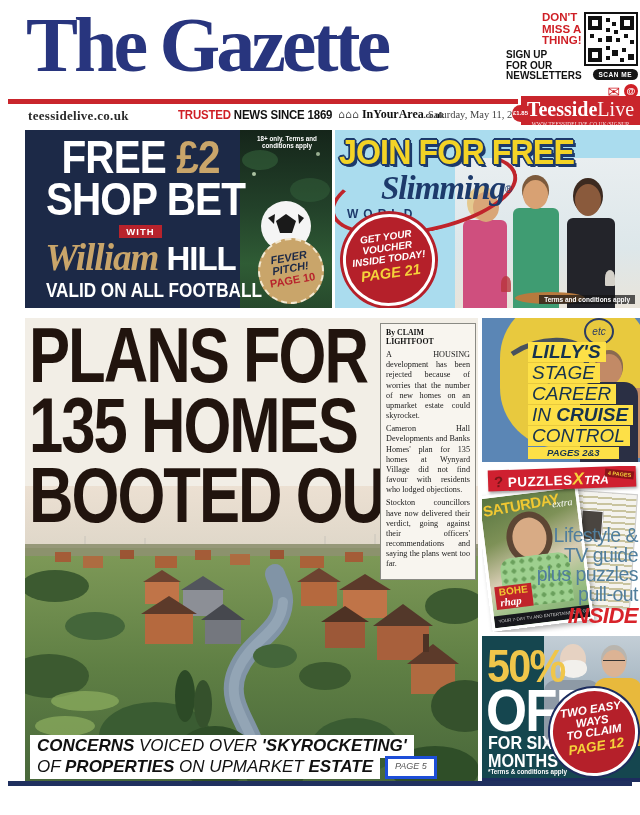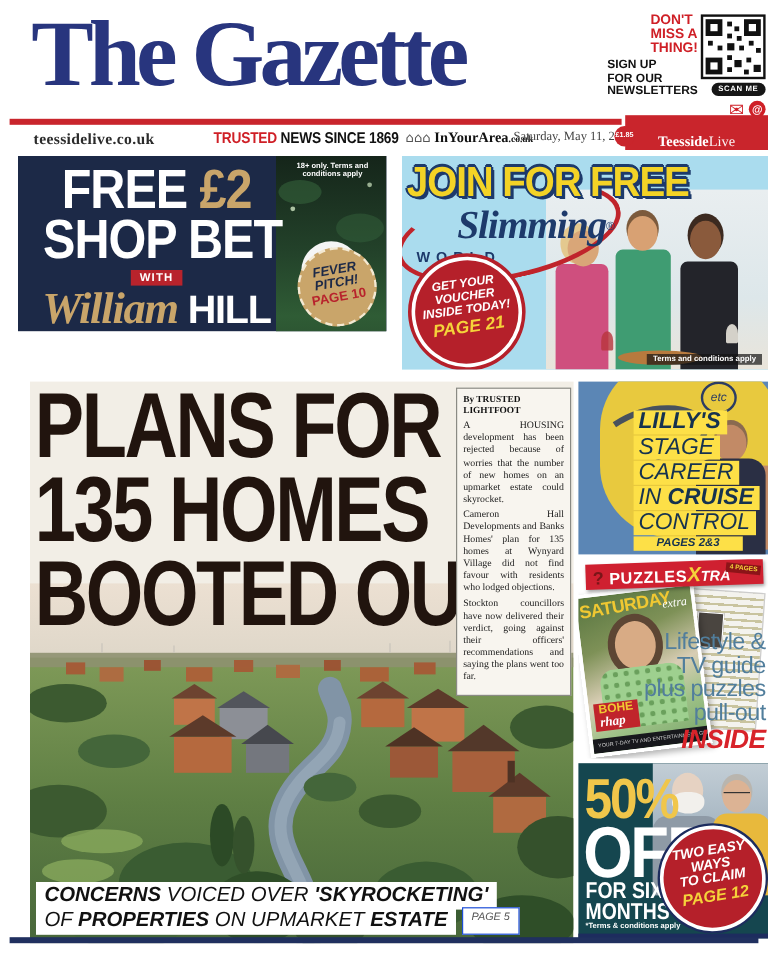--- a/index.html
+++ b/index.html
@@ -20,26 +20,26 @@
   .site { position:absolute; left:28px; top:4px; font-size:13px; font-weight:600; color:#2b2b2b; letter-spacing:.3px; }
   .trusted-wrap { position:absolute; left:178px; top:3px; font-family:"Liberation Sans", sans-serif; font-weight:800; font-size:13px; transform:scaleX(.88); transform-origin:left; letter-spacing:-.2px; }
   .trusted-red { color:#cf1f26; } .trusted-black { color:#111; }
   .area-wrap { position:absolute; left:338px; top:3px; font-size:12px; }
   .house-glyphs { color:#555; font-family:"DejaVu Sans", sans-serif; font-size:11px; }
   .area-brand { font-weight:800; color:#111; font-family:"Liberation Serif", serif; }
   .area-tld { font-size:8px; font-weight:700; color:#111; }
   .date { position:absolute; left:428px; top:5px; font-size:10.5px; color:#444; }
   .price-circle { position:absolute; left:512px; top:1px; width:17px; height:17px; border-radius:50%; background:#c9252c; color:#fff; font-family:"Liberation Sans",sans-serif; font-size:6px; font-weight:700; text-align:center; line-height:17px; z-index:3; }
   .brand-box { position:absolute; left:521px; top:-8px; width:119px; height:29px; background:#c9252c; color:#fff; text-align:center; z-index:2; }
-  .brand-name { font-size:12px; margin-top:15px; }
+  .brand-name { font-size:20px; margin-top:2px; }
   .brand-bold { font-weight:800; } .brand-light { font-weight:400; opacity:.95; }
   .brand-url { font-size:5.2px; letter-spacing:.3px; opacity:.9; }
 
   
-  .bet-ad { position:absolute; left:15px; top:130px; width:307px; height:146px; background:#1c2947; overflow:hidden; }
+  .bet-ad { position:absolute; left:25px; top:130px; width:307px; height:178px; background:#1c2947; overflow:hidden; }
   .bet-photo { position:absolute; right:0; top:0; width:92px; height:178px; background:linear-gradient(180deg,#15251a 0%,#23422a 45%,#2f5c35 75%,#27492c 100%); }
   .bet-terms { position:absolute; right:3px; top:5px; width:84px; color:#fff; font-size:6.3px; font-weight:700; text-align:center; line-height:1.15; z-index:3; }
   .bet-text { position:absolute; left:8px; top:6px; width:215px; text-align:center; z-index:2; }
   .bet-l1, .bet-l2 { font-weight:900; font-size:46px; line-height:.92; letter-spacing:-1px; transform:scaleX(.88); transform-origin:center; color:#fff; white-space:nowrap; }
   .bet-amount { color:#c9a56a; }
   .with-badge { display:inline-block; background:#b8232c; color:#fff; font-size:9.5px; font-weight:800; padding:1px 7px; margin:3px 0 1px 0; letter-spacing:1px; }
   .wh-line { white-space:nowrap; line-height:1; }
   .wh-script { font-family:"Liberation Serif", serif; font-style:italic; font-weight:700; font-size:37px; color:#c9a56a; letter-spacing:-1px; }
   .wh-caps { font-weight:900; font-size:33px; color:#fff; letter-spacing:-1px; }
   .bet-valid { color:#fff; font-weight:900; font-size:19.5px; transform:scaleX(.88); transform-origin:center; white-space:nowrap; margin-top:3px; }
@@ -68,21 +68,21 @@
   .photo-svg { position:absolute; left:0; bottom:0; width:453px; height:300px; }
   .headline { position:absolute; left:4px; top:2px; z-index:3; }
   .hl-line { font-weight:900; font-size:77px; line-height:.91; letter-spacing:-2.5px; color:#21140e; transform:scaleX(.8); transform-origin:left; white-space:nowrap; }
   .byline-box { position:absolute; right:2px; top:5px; width:96px; background:#f8f5ef; border:1px solid #8a8a84; padding:4px 5px 6px 5px; z-index:4; font-family:"Liberation Serif", serif; }
   .byline { font-size:7.8px; font-weight:700; text-align:left; margin-bottom:4px; color:#111; }
   .byline-box p { font-size:8.2px; line-height:1.24; text-align:justify; color:#1a1a1a; margin-bottom:3px; }
   .strap { position:absolute; left:5px; bottom:7px; z-index:5; font-style:italic; }
   .strap-line { display:inline-block; background:#fff; padding:1px 7px 2px 7px; font-size:17px; color:#111; white-space:nowrap; }
   .strap b { font-weight:800; }
   .strap-row2 { margin-top:-2px; display:flex; gap:5px; }
-  .page5-box { display:inline-block; background:#fff; border:1px solid #1d4ed8; color:#555; font-size:9px; padding:2px 7px; font-style:italic; }
+  .page5-box { display:inline-block; background:#fff; border:3px solid #1d4ed8; color:#555; font-size:9px; padding:2px 7px; font-style:italic; }
 
   
   .sidebar { position:absolute; left:482px; top:318px; width:158px; }
   .lilly { position:relative; width:158px; height:144px; background:#5b86b5; overflow:hidden; }
   .lilly-yellow { position:absolute; left:18px; top:-20px; width:150px; height:150px; background:#e8c93e; border-radius:40%; }
   .etc-circle { position:absolute; right:26px; top:0px; width:30px; height:27px; border:2px solid #2c3c63; border-radius:50%; color:#2c3c63; font-style:italic; font-size:10px; text-align:center; line-height:24px; }
   .sign-txt { position:absolute; color:#243a66; font-weight:800; font-size:12px; letter-spacing:1px; transform:rotate(-5deg); opacity:.9; }
   .lilly-woman-head { position:absolute; right:18px; top:36px; width:26px; height:30px; border-radius:50% 50% 45% 45%; background:#c28a66; box-shadow:0 -3px 0 1px #8a6a50; }
   .lilly-woman-body { position:absolute; right:2px; top:64px; width:58px; height:80px; border-radius:14px 14px 0 0; background:#2a2f44; }
   .lilly-woman-sk { position:absolute; right:0px; top:70px; width:10px; height:70px; background:#c28a66; }
@@ -328,21 +328,21 @@
       </g>
     </svg>
 
     <div class="headline">
       <div class="hl-line">PLANS FOR</div>
       <div class="hl-line">135 HOMES</div>
       <div class="hl-line">BOOTED OUT</div>
     </div>
 
     <div class="byline-box">
-      <div class="byline">By TRUSTED LIGHTFOOT</div>
+      <div class="byline">By CLAIM LIGHTFOOT</div>
       <p>A HOUSING development has been rejected because of worries that the number of new homes on an upmarket estate could skyrocket.</p>
       <p>Cameron Hall Developments and Banks Homes' plan for 135 homes at Wynyard Village did not find favour with residents who lodged objections.</p>
       <p>Stockton councillors have now delivered their verdict, going against their officers' recommendations and saying the plans went too far.</p>
     </div>
 
     <div class="strap">
       <div class="strap-line"><b>CONCERNS</b><span> VOICED OVER </span><b>'SKYROCKETING'</b></div>
       <div class="strap-row2">
         <div class="strap-line"><span>OF </span><b>PROPERTIES</b><span> ON UPMARKET </span><b>ESTATE</b></div>
         <span class="page5-box">PAGE 5</span>

